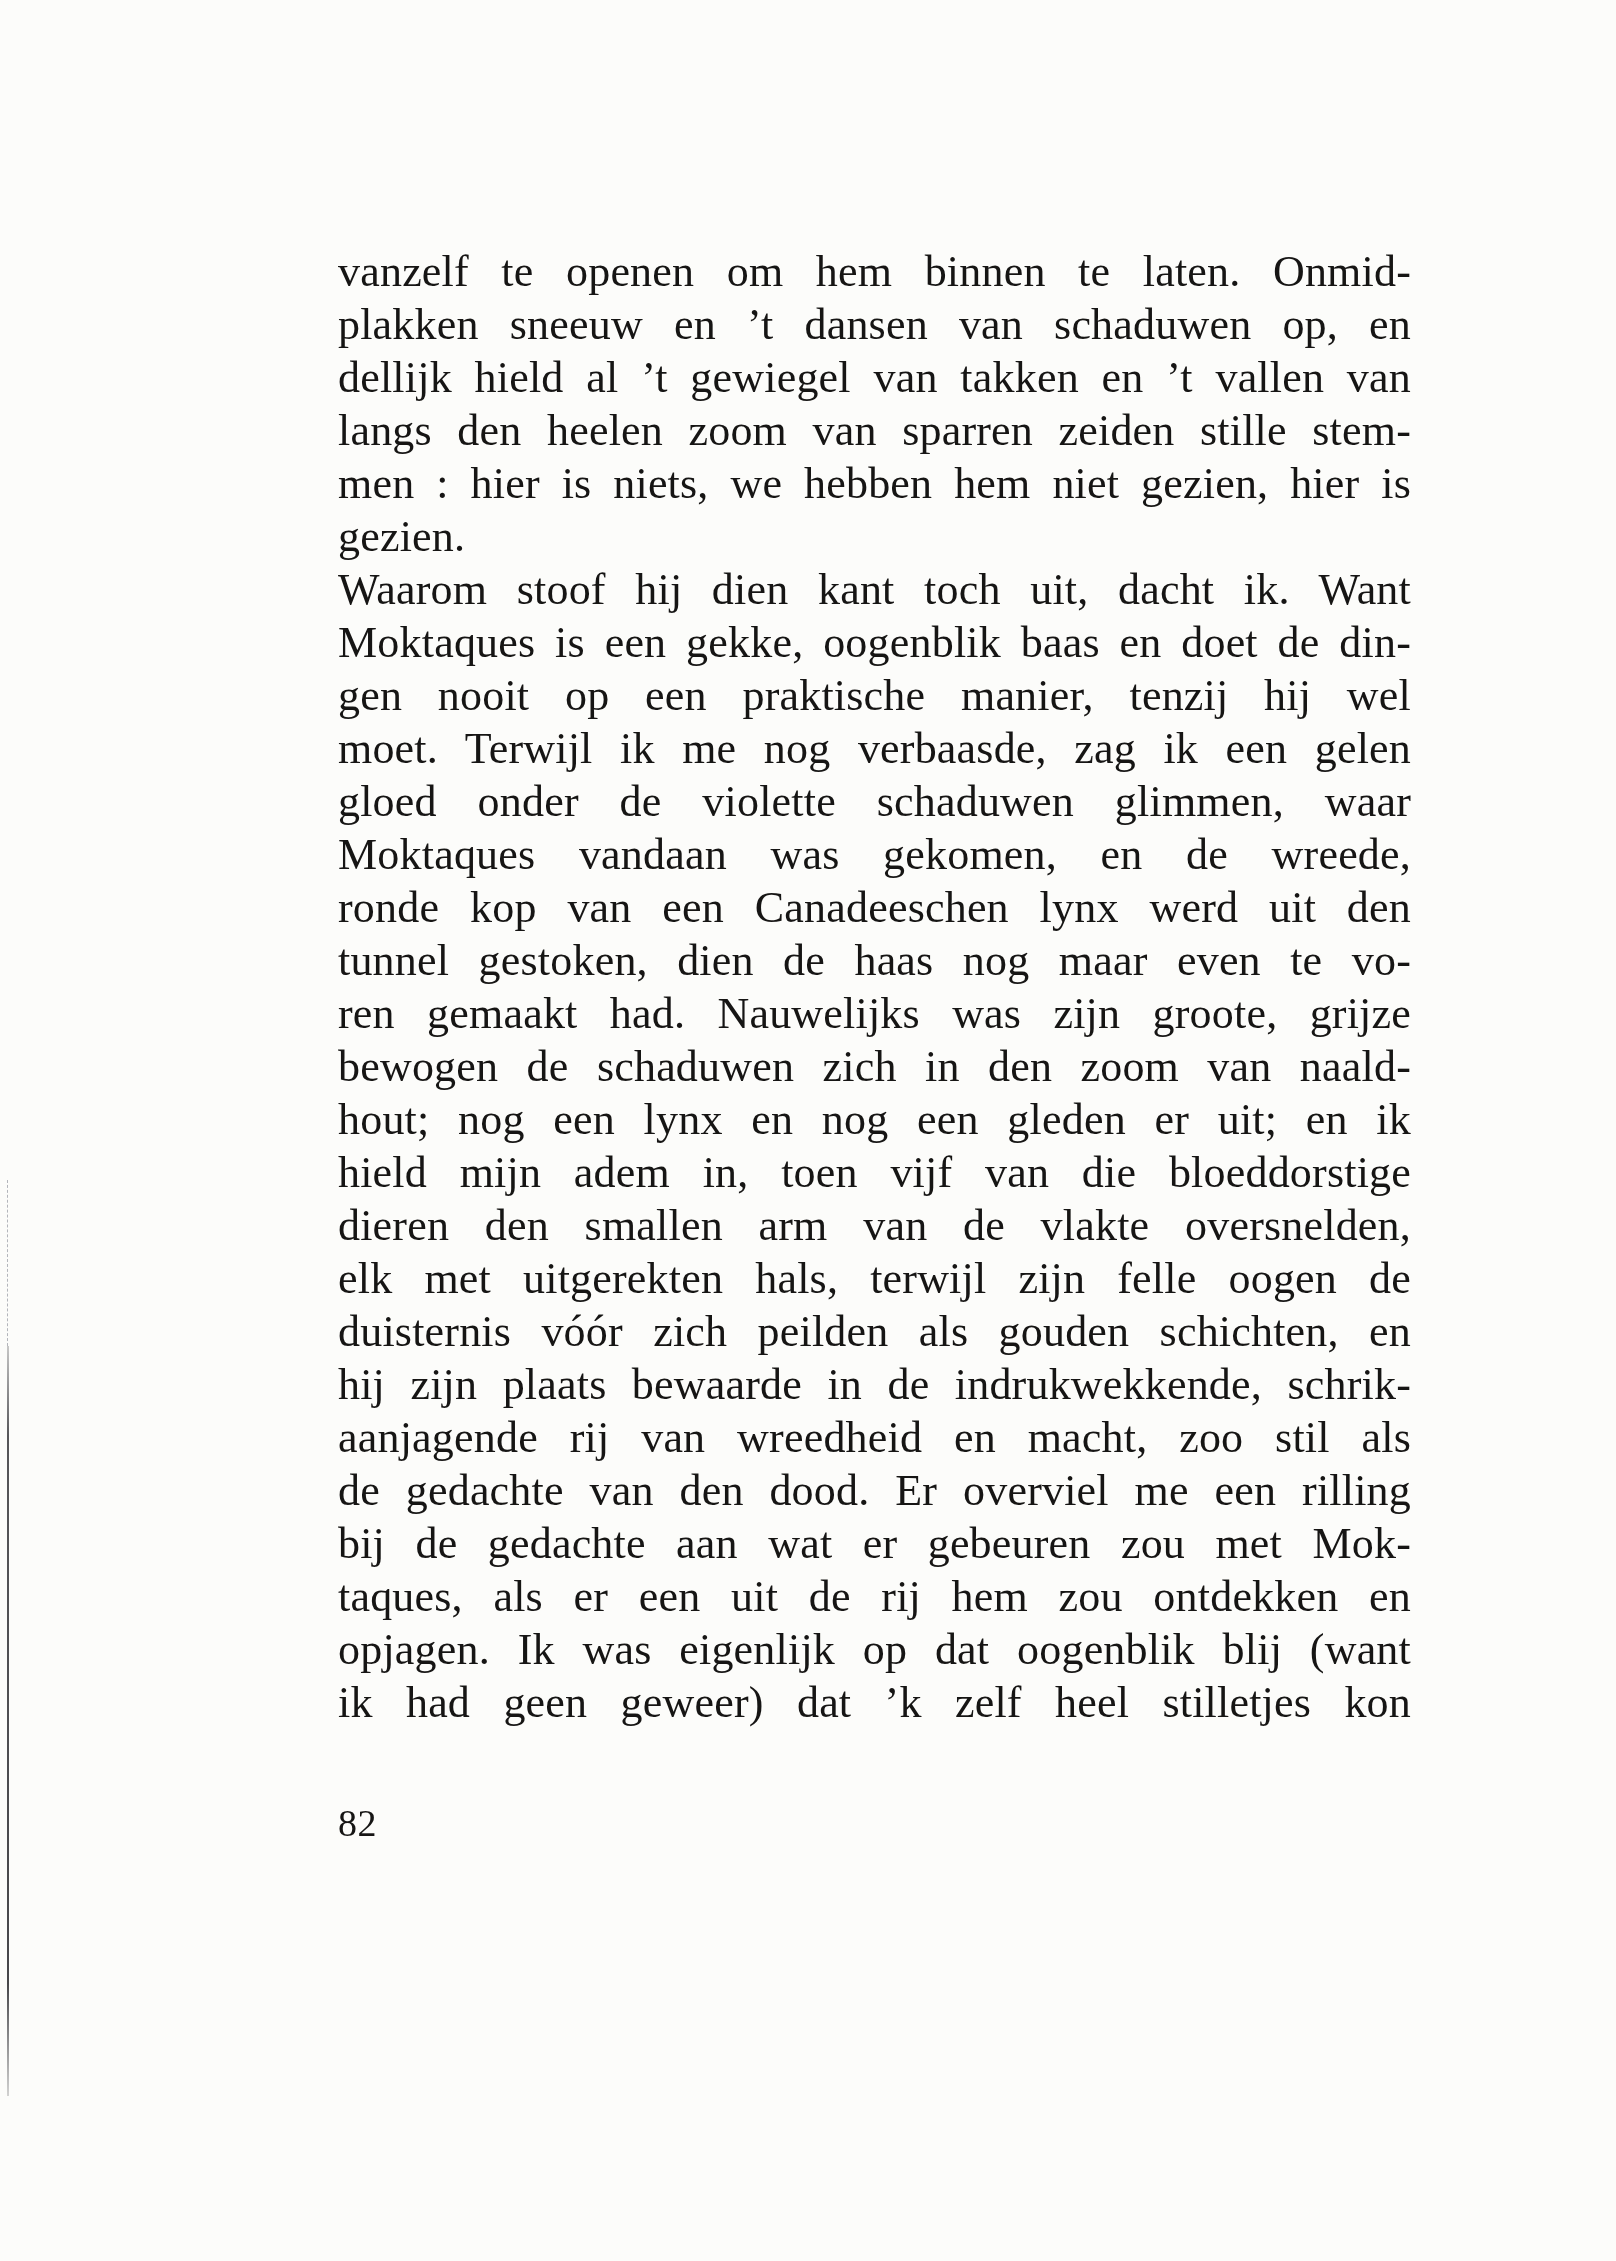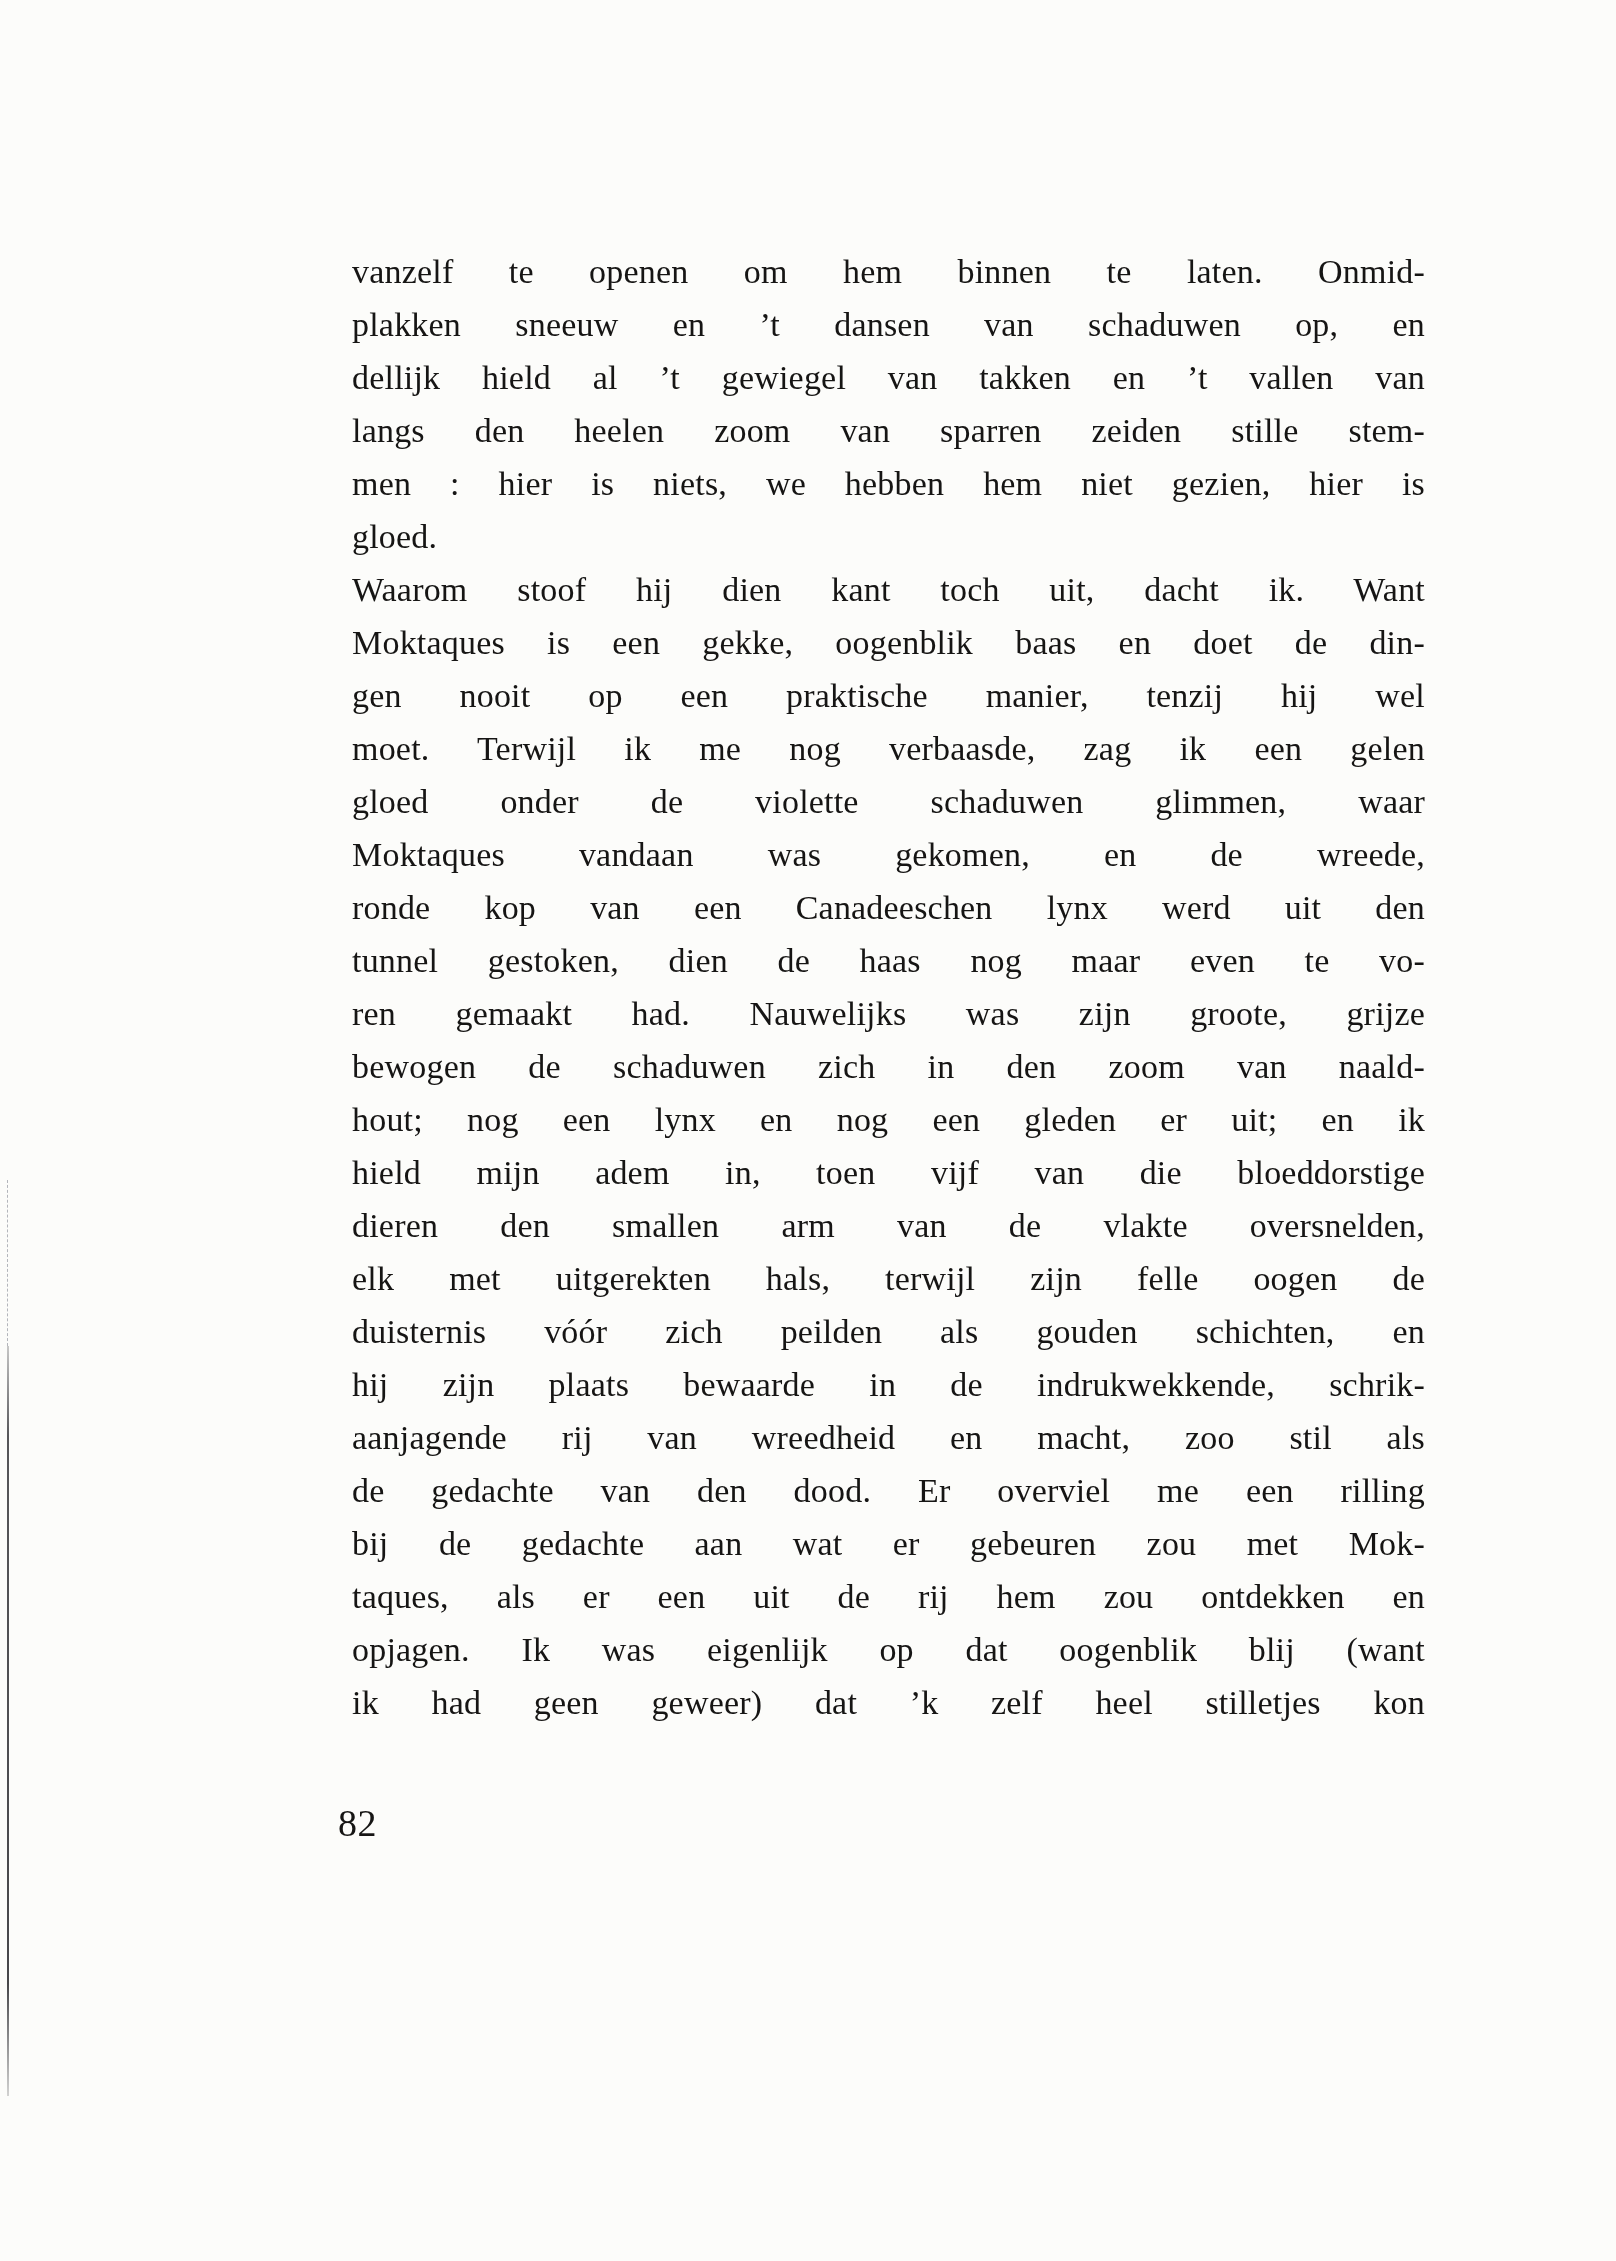--- a/index.html
+++ b/index.html
@@ -12,24 +12,24 @@
     width: 1616px;
     height: 2261px;
     margin: 0 auto;
     background: #fcfcfa;
     overflow: hidden;
     font-family: "Liberation Serif", "DejaVu Serif", serif;
     color: #161514;
   }
   .text-block {
     position: absolute;
-    left: 352px;
+    left: 338px;
     top: 245px;
     width: 1073px;
-    font-size: 34px;
+    font-size: 44px;
     line-height: 53px;
     letter-spacing: 0.2px;
   }
   .text-line {
     text-align: justify;
     text-align-last: justify;
     white-space: normal;
   }
   .text-line.flush {
     text-align: left;
@@ -83,21 +83,21 @@
     <div class="dashed-part"></div>
     <div class="solid-part"></div>
   </div>
 
   <div class="text-block">
     <div class="text-line">vanzelf te openen om hem binnen te laten. Onmid-</div>
     <div class="text-line">plakken sneeuw en ’t dansen van schaduwen op, en</div>
     <div class="text-line">dellijk hield al ’t gewiegel van takken en ’t vallen van</div>
     <div class="text-line">langs den heelen zoom van sparren zeiden stille stem-</div>
     <div class="text-line">men : hier is niets, we hebben hem niet gezien, hier is</div>
-    <div class="text-line flush">gloed.</div>
+    <div class="text-line flush">gezien.</div>
     <div class="text-line">Waarom stoof hij dien kant toch uit, dacht ik. Want</div>
     <div class="text-line">Moktaques is een gekke, oogenblik baas en doet de din-</div>
     <div class="text-line">gen nooit op een praktische manier, tenzij hij wel</div>
     <div class="text-line">moet. Terwijl ik me nog verbaasde, zag ik een gelen</div>
     <div class="text-line">gloed onder de violette schaduwen glimmen, waar</div>
     <div class="text-line">Moktaques vandaan was gekomen, en de wreede,</div>
     <div class="text-line">ronde kop van een Canadeeschen lynx werd uit den</div>
     <div class="text-line">tunnel gestoken, dien de haas nog maar even te vo-</div>
     <div class="text-line">ren gemaakt had. Nauwelijks was zijn groote, grijze</div>
     <div class="text-line">bewogen de schaduwen zich in den zoom van naald-</div>

